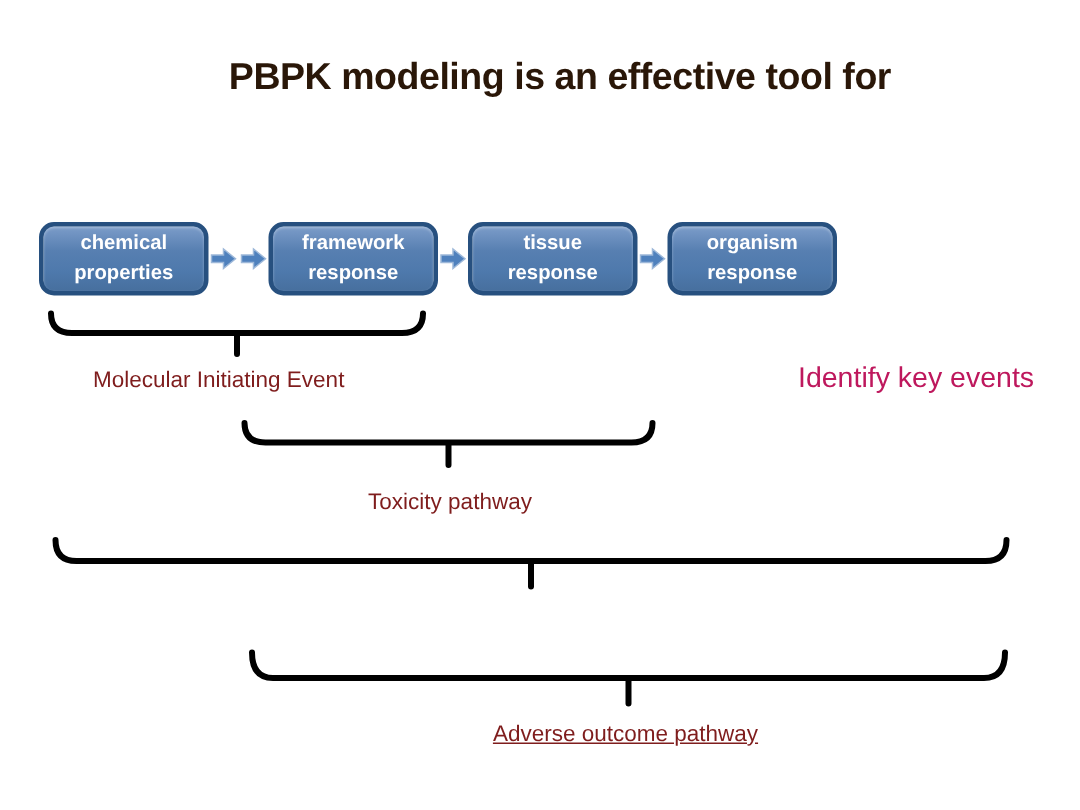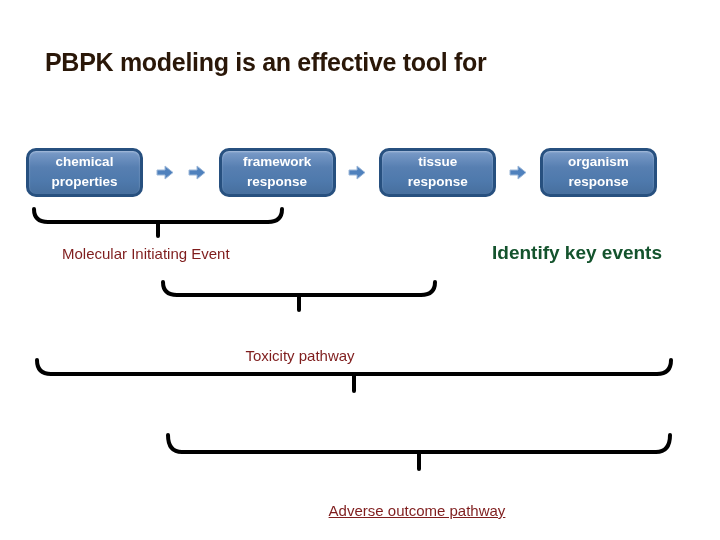--- a/index.html
+++ b/index.html
@@ -5,44 +5,44 @@
   html,body{margin:0;padding:0;background:#fff;}
   .slide{
     position:relative;width:720px;height:540px;background:#ffffff;overflow:hidden;
     font-family:"Liberation Sans",sans-serif;
   }
   
   .title{position:absolute;left:30px;top:30px;width:560px;color:#2a1708;
     font-weight:bold;font-size:25px;line-height:34px;letter-spacing:-0.3px;}
   .title .t2{display:block;padding-left:72px;}
   
-  .flow-row{position:absolute;left:26px;top:147px;width:631px;height:50px;
+  .flow-row{position:absolute;left:26px;top:147px;width:532px;height:50px;
     display:flex;align-items:center;justify-content:space-between;}
   .flow-box{
     box-sizing:border-box;width:117px;height:49px;border:3px solid #27507f;border-radius:10px;
     background:linear-gradient(180deg,#7b9cc9 0%,#577fb1 38%,#4e79ac 70%,#476f9e 100%);
     color:#fff;font-size:13.5px;font-weight:bold;line-height:1.45;
     display:flex;flex-direction:column;justify-content:center;align-items:center;text-align:center;
     box-shadow:inset 0 1px 2px rgba(255,255,255,.35);
   }
   .flow-arrow{flex:none;display:block;margin:0 1px;}
   
   .brace{position:absolute;}
   .brace path{stroke:#000;stroke-width:4;fill:none;stroke-linecap:round;stroke-linejoin:round;}
   
   .anno{position:absolute;color:#7f1d1d;font-size:15px;white-space:nowrap;}
-  .anno.center{text-align:center;margin-top:21px;}
-  .accent{position:absolute;color:#14532d;font-weight:bold;font-size:19px;white-space:nowrap;}
+  .anno.center{text-align:center;}
+  .accent{position:absolute;color:#be185d;font-weight:normal;font-size:19px;white-space:nowrap;margin-left:40px;}
 </style>
 </head>
 <body>
 
 <div class="slide">
 
-  <h1 class="title" style="margin:15px;">
+  <h1 class="title" style="margin:4px;text-align:right;">
     <span class="t1">PBPK modeling is an effective tool for</span>
   </h1>
 
   <div class="flow-row">
 
     <div class="flow-box">
       <span>chemical</span>
       <span>properties</span>
     </div>
 

